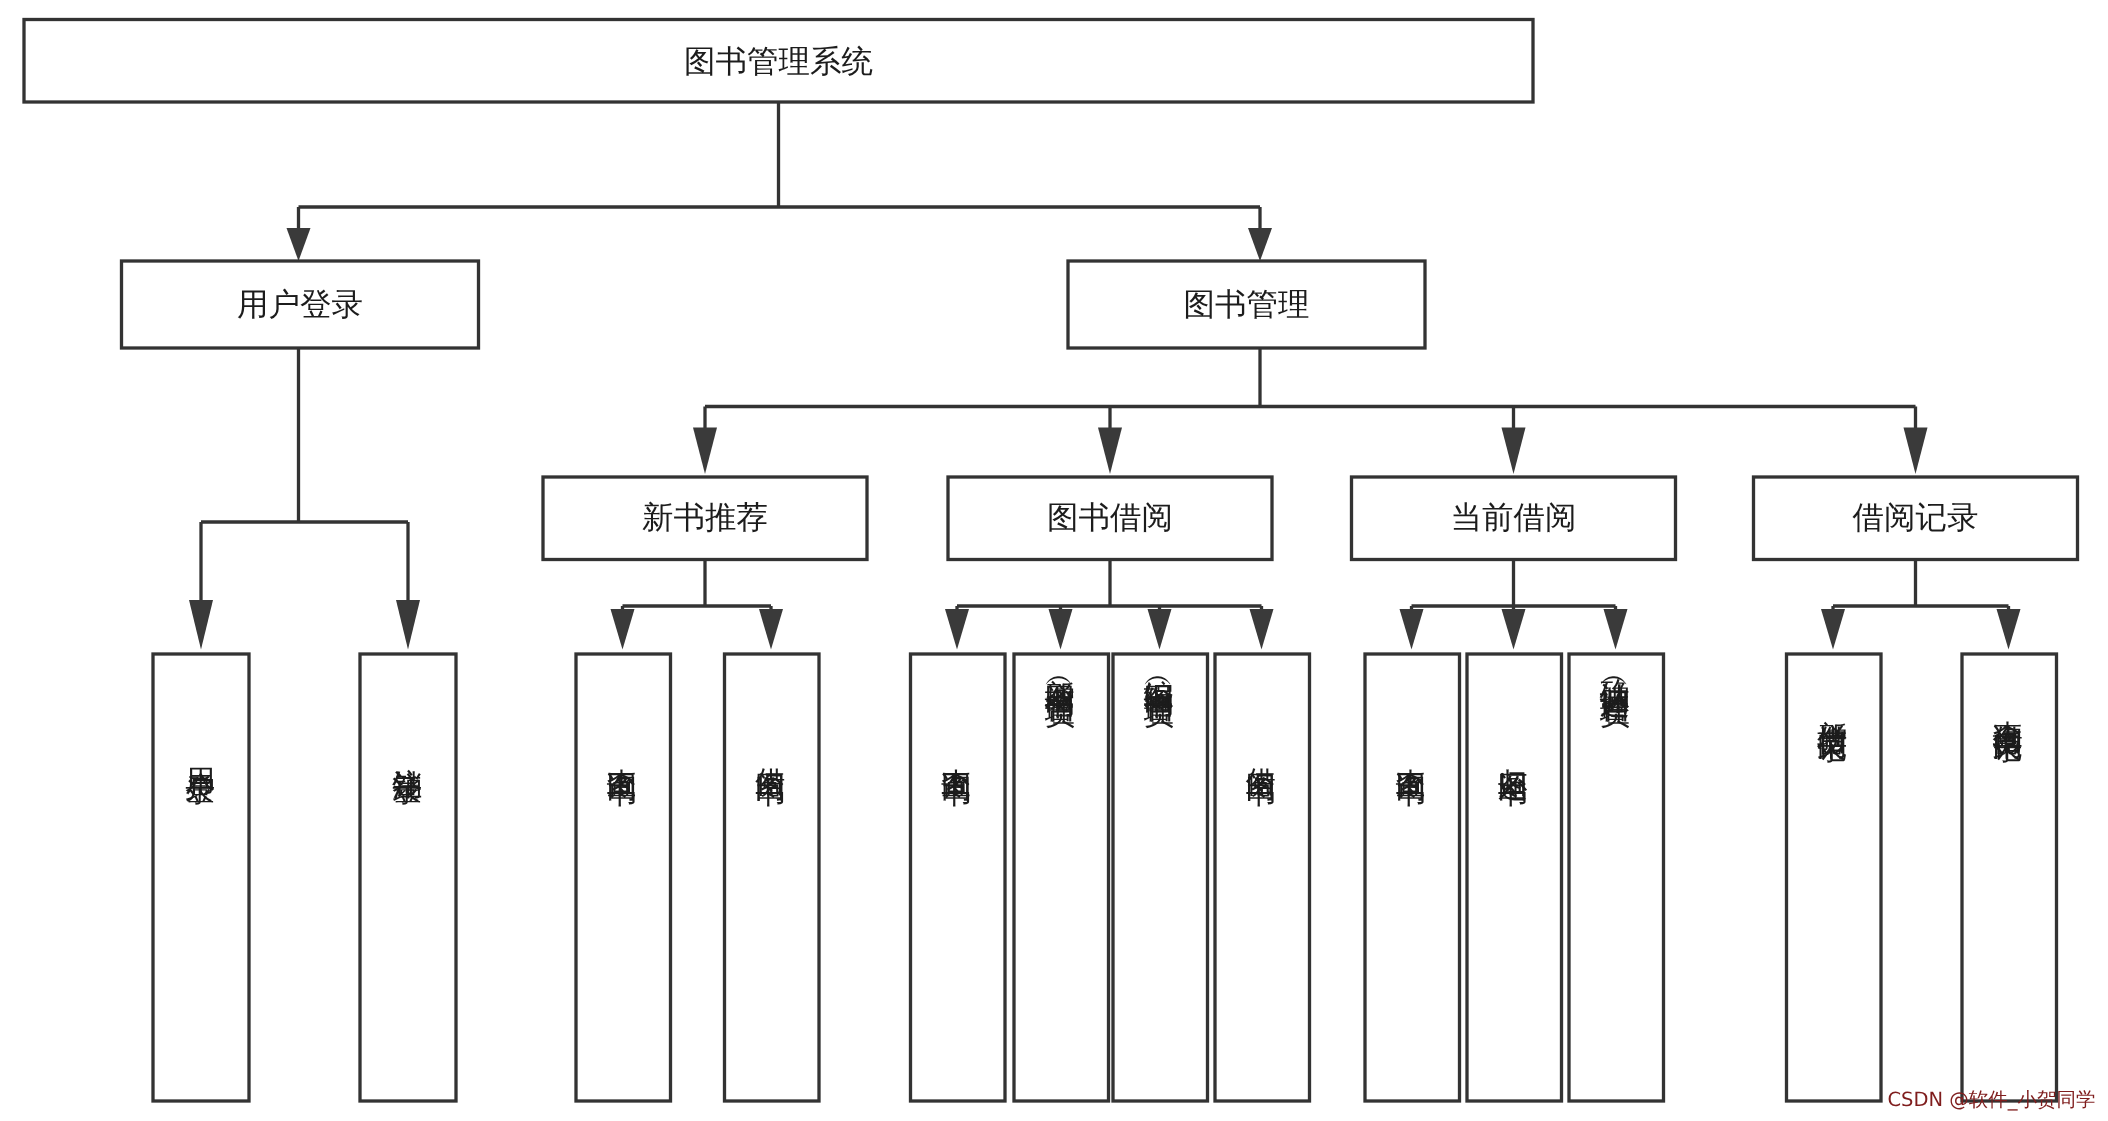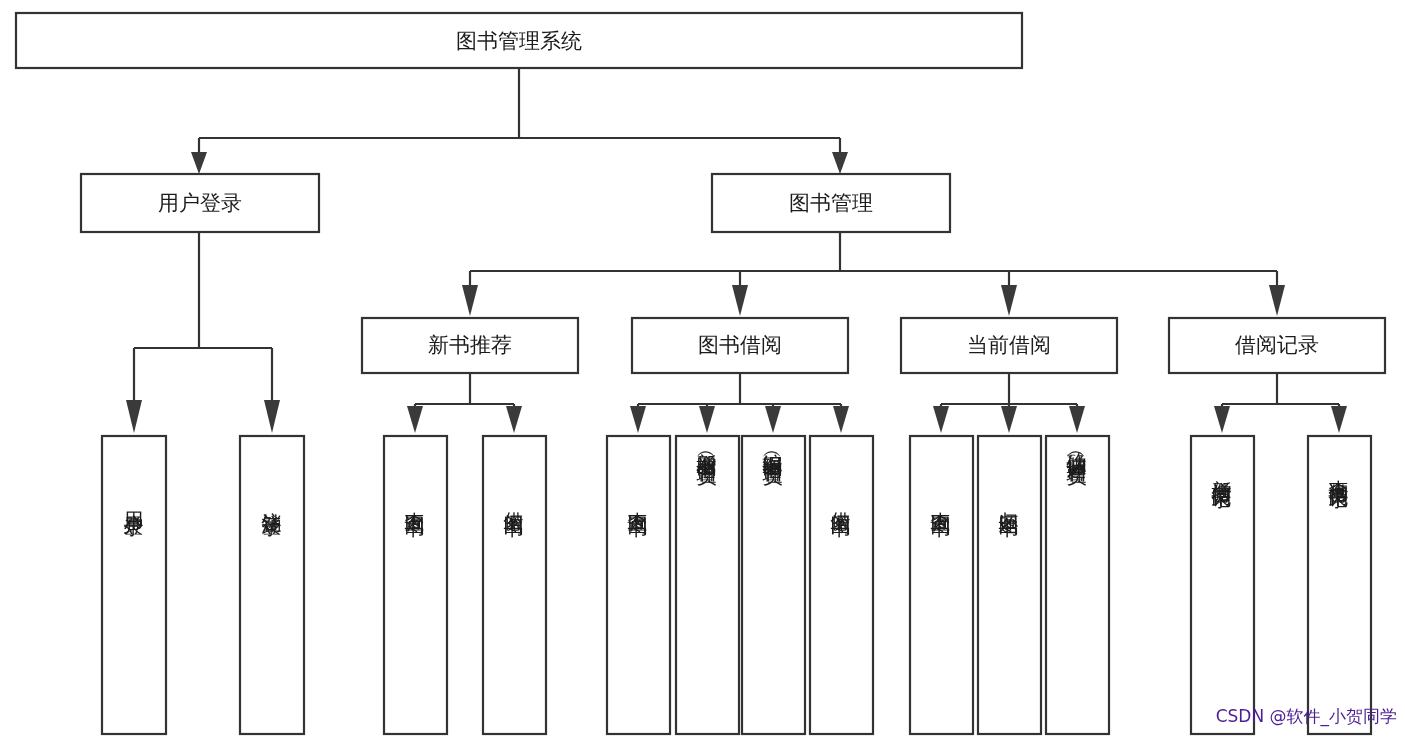--- a/index.html
+++ b/index.html
@@ -56,24 +56,24 @@
     fill: #1c1c1c;
     writing-mode: vertical-rl;
     text-orientation: upright;
     letter-spacing: 2px;
     text-anchor: middle;
     white-space: pre;
   }
   .watermark-text {
     position: absolute;
     right: 8px;
-    bottom: 19px;
-    font-family: "DejaVu Sans", "Liberation Sans", sans-serif;
-    font-size: 17px;
-    color: #4c1d95;
+    bottom: 5px;
+    font-family: "DejaVu Sans", "Liberation Sans", sans-serif;
+    font-size: 13px;
+    color: #7f1d1d;
     white-space: nowrap;
     pointer-events: none;
   }
 </style>
 </head>
 <body>
 
 <div id="diagram-root">
 
   <svg id="flowchart" viewBox="0 0 1405 747" xmlns="http://www.w3.org/2000/svg">

